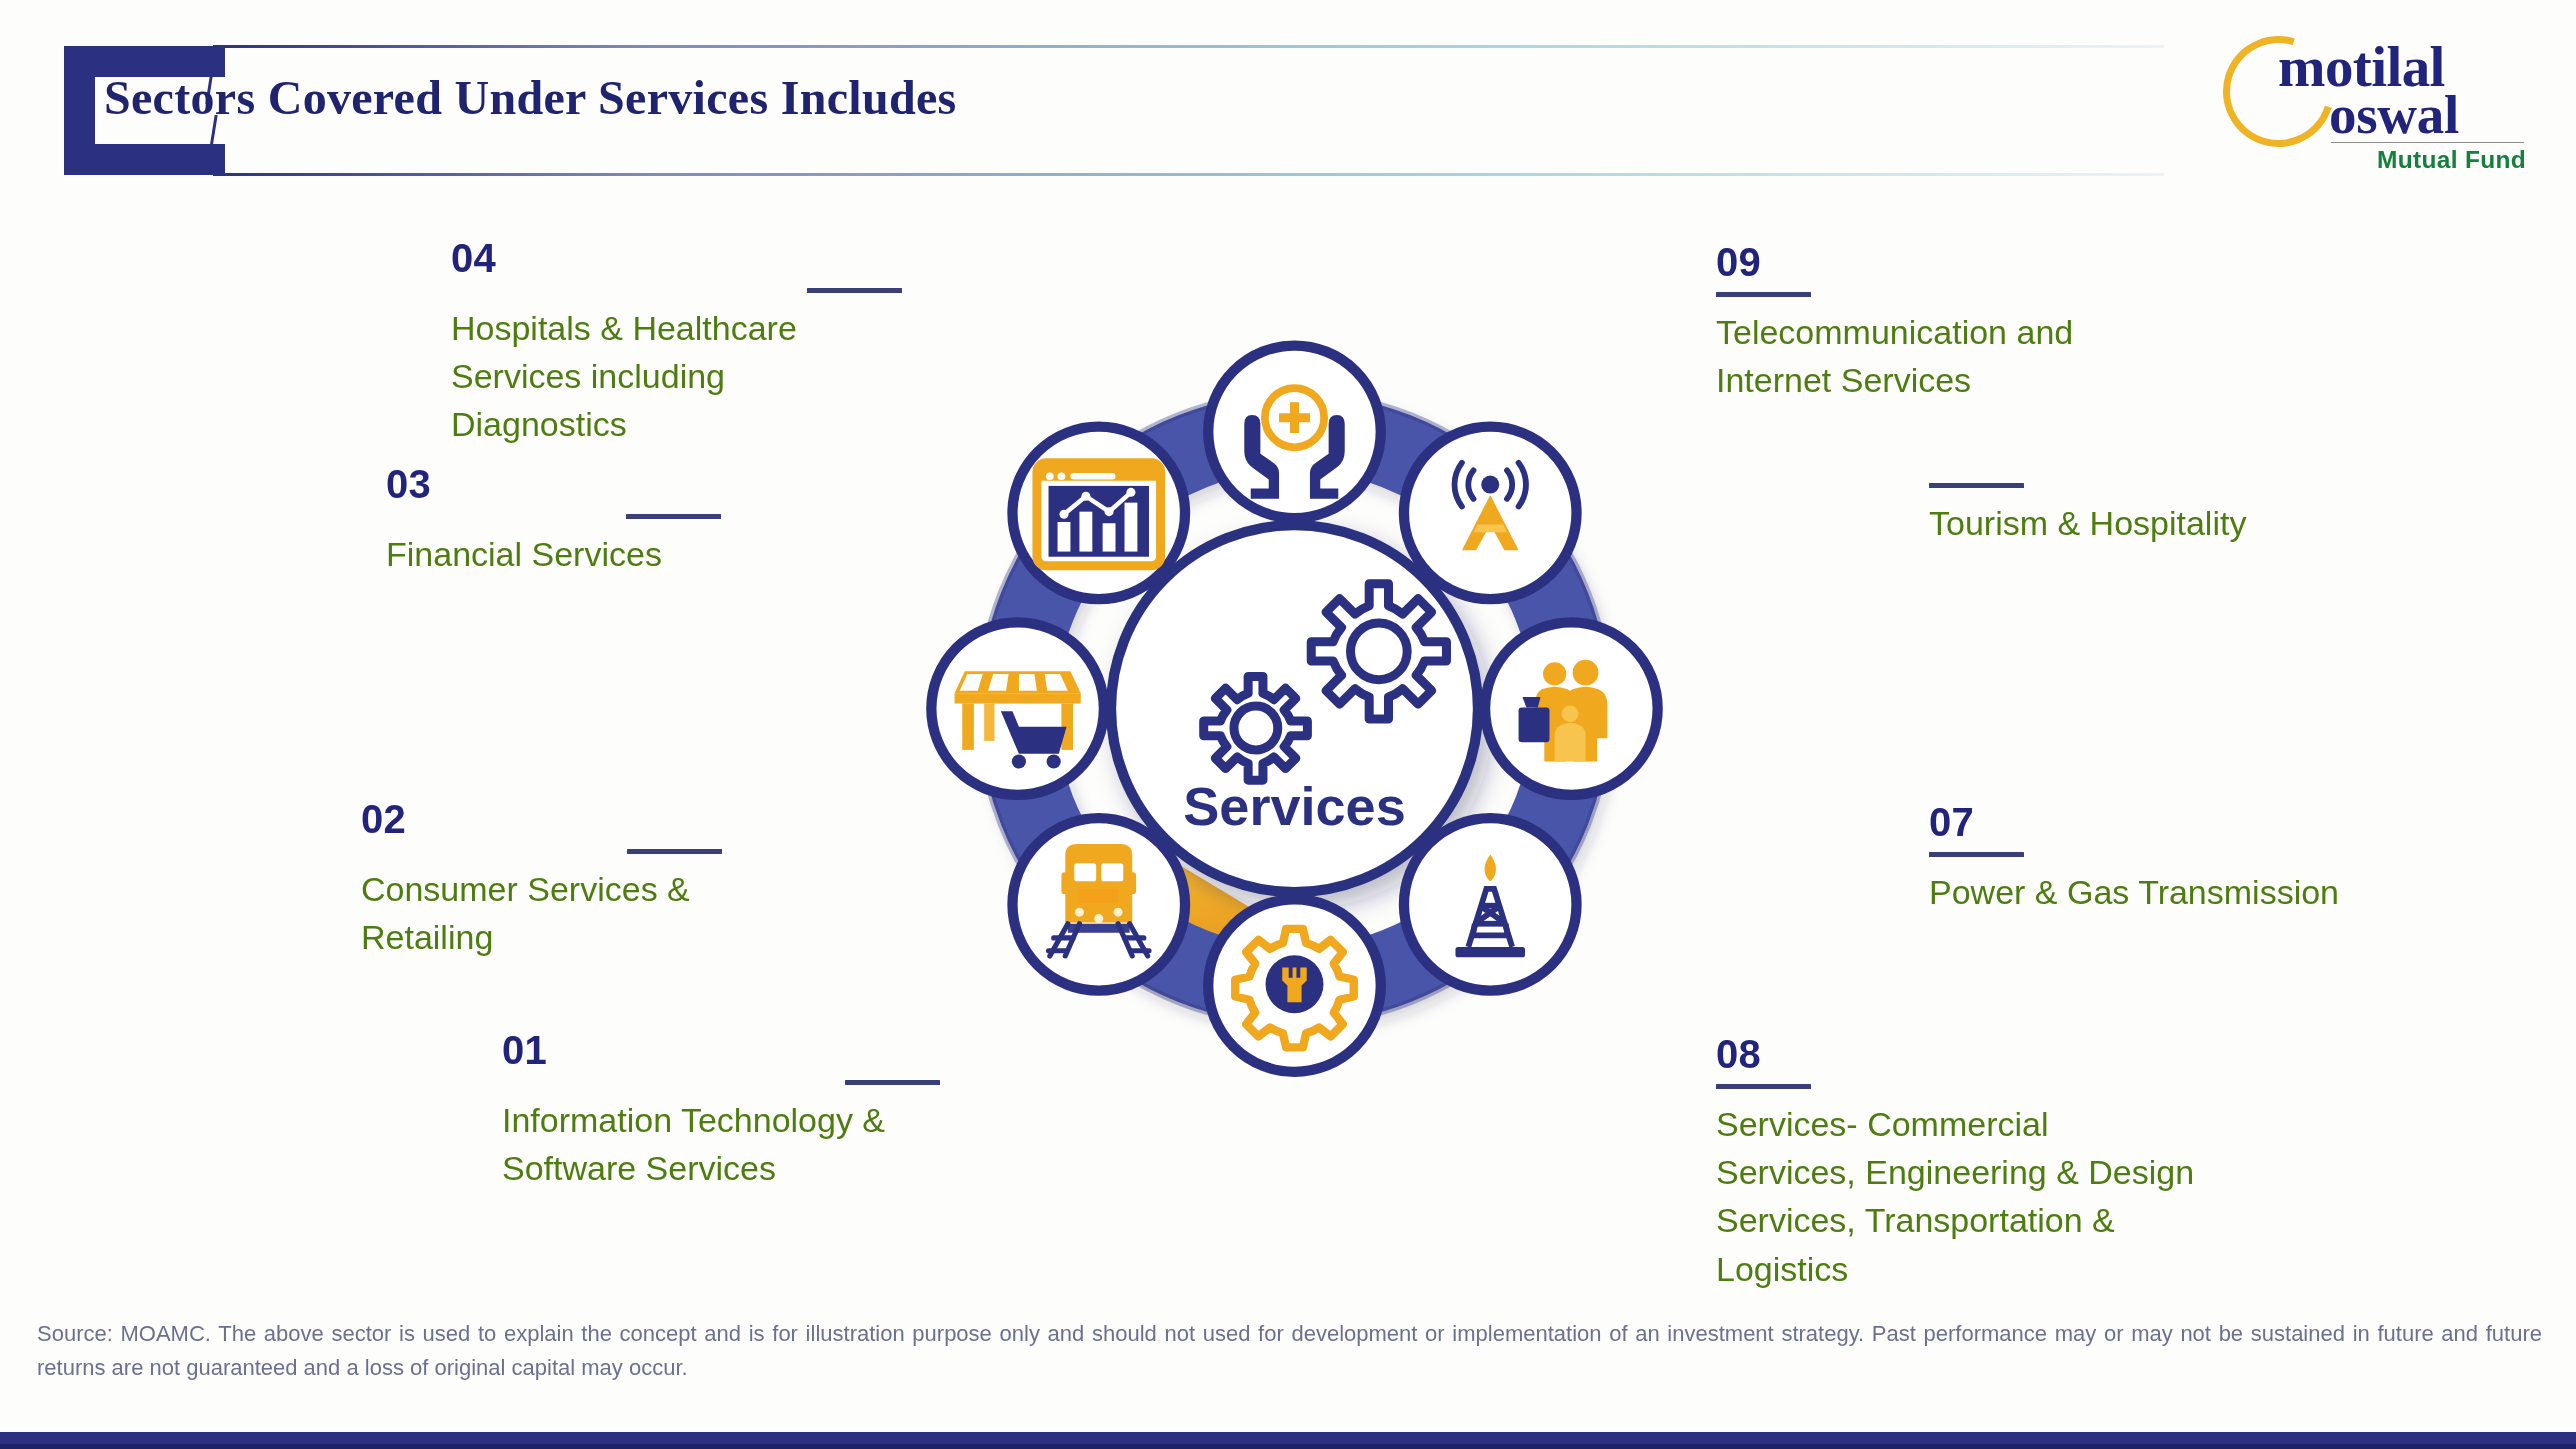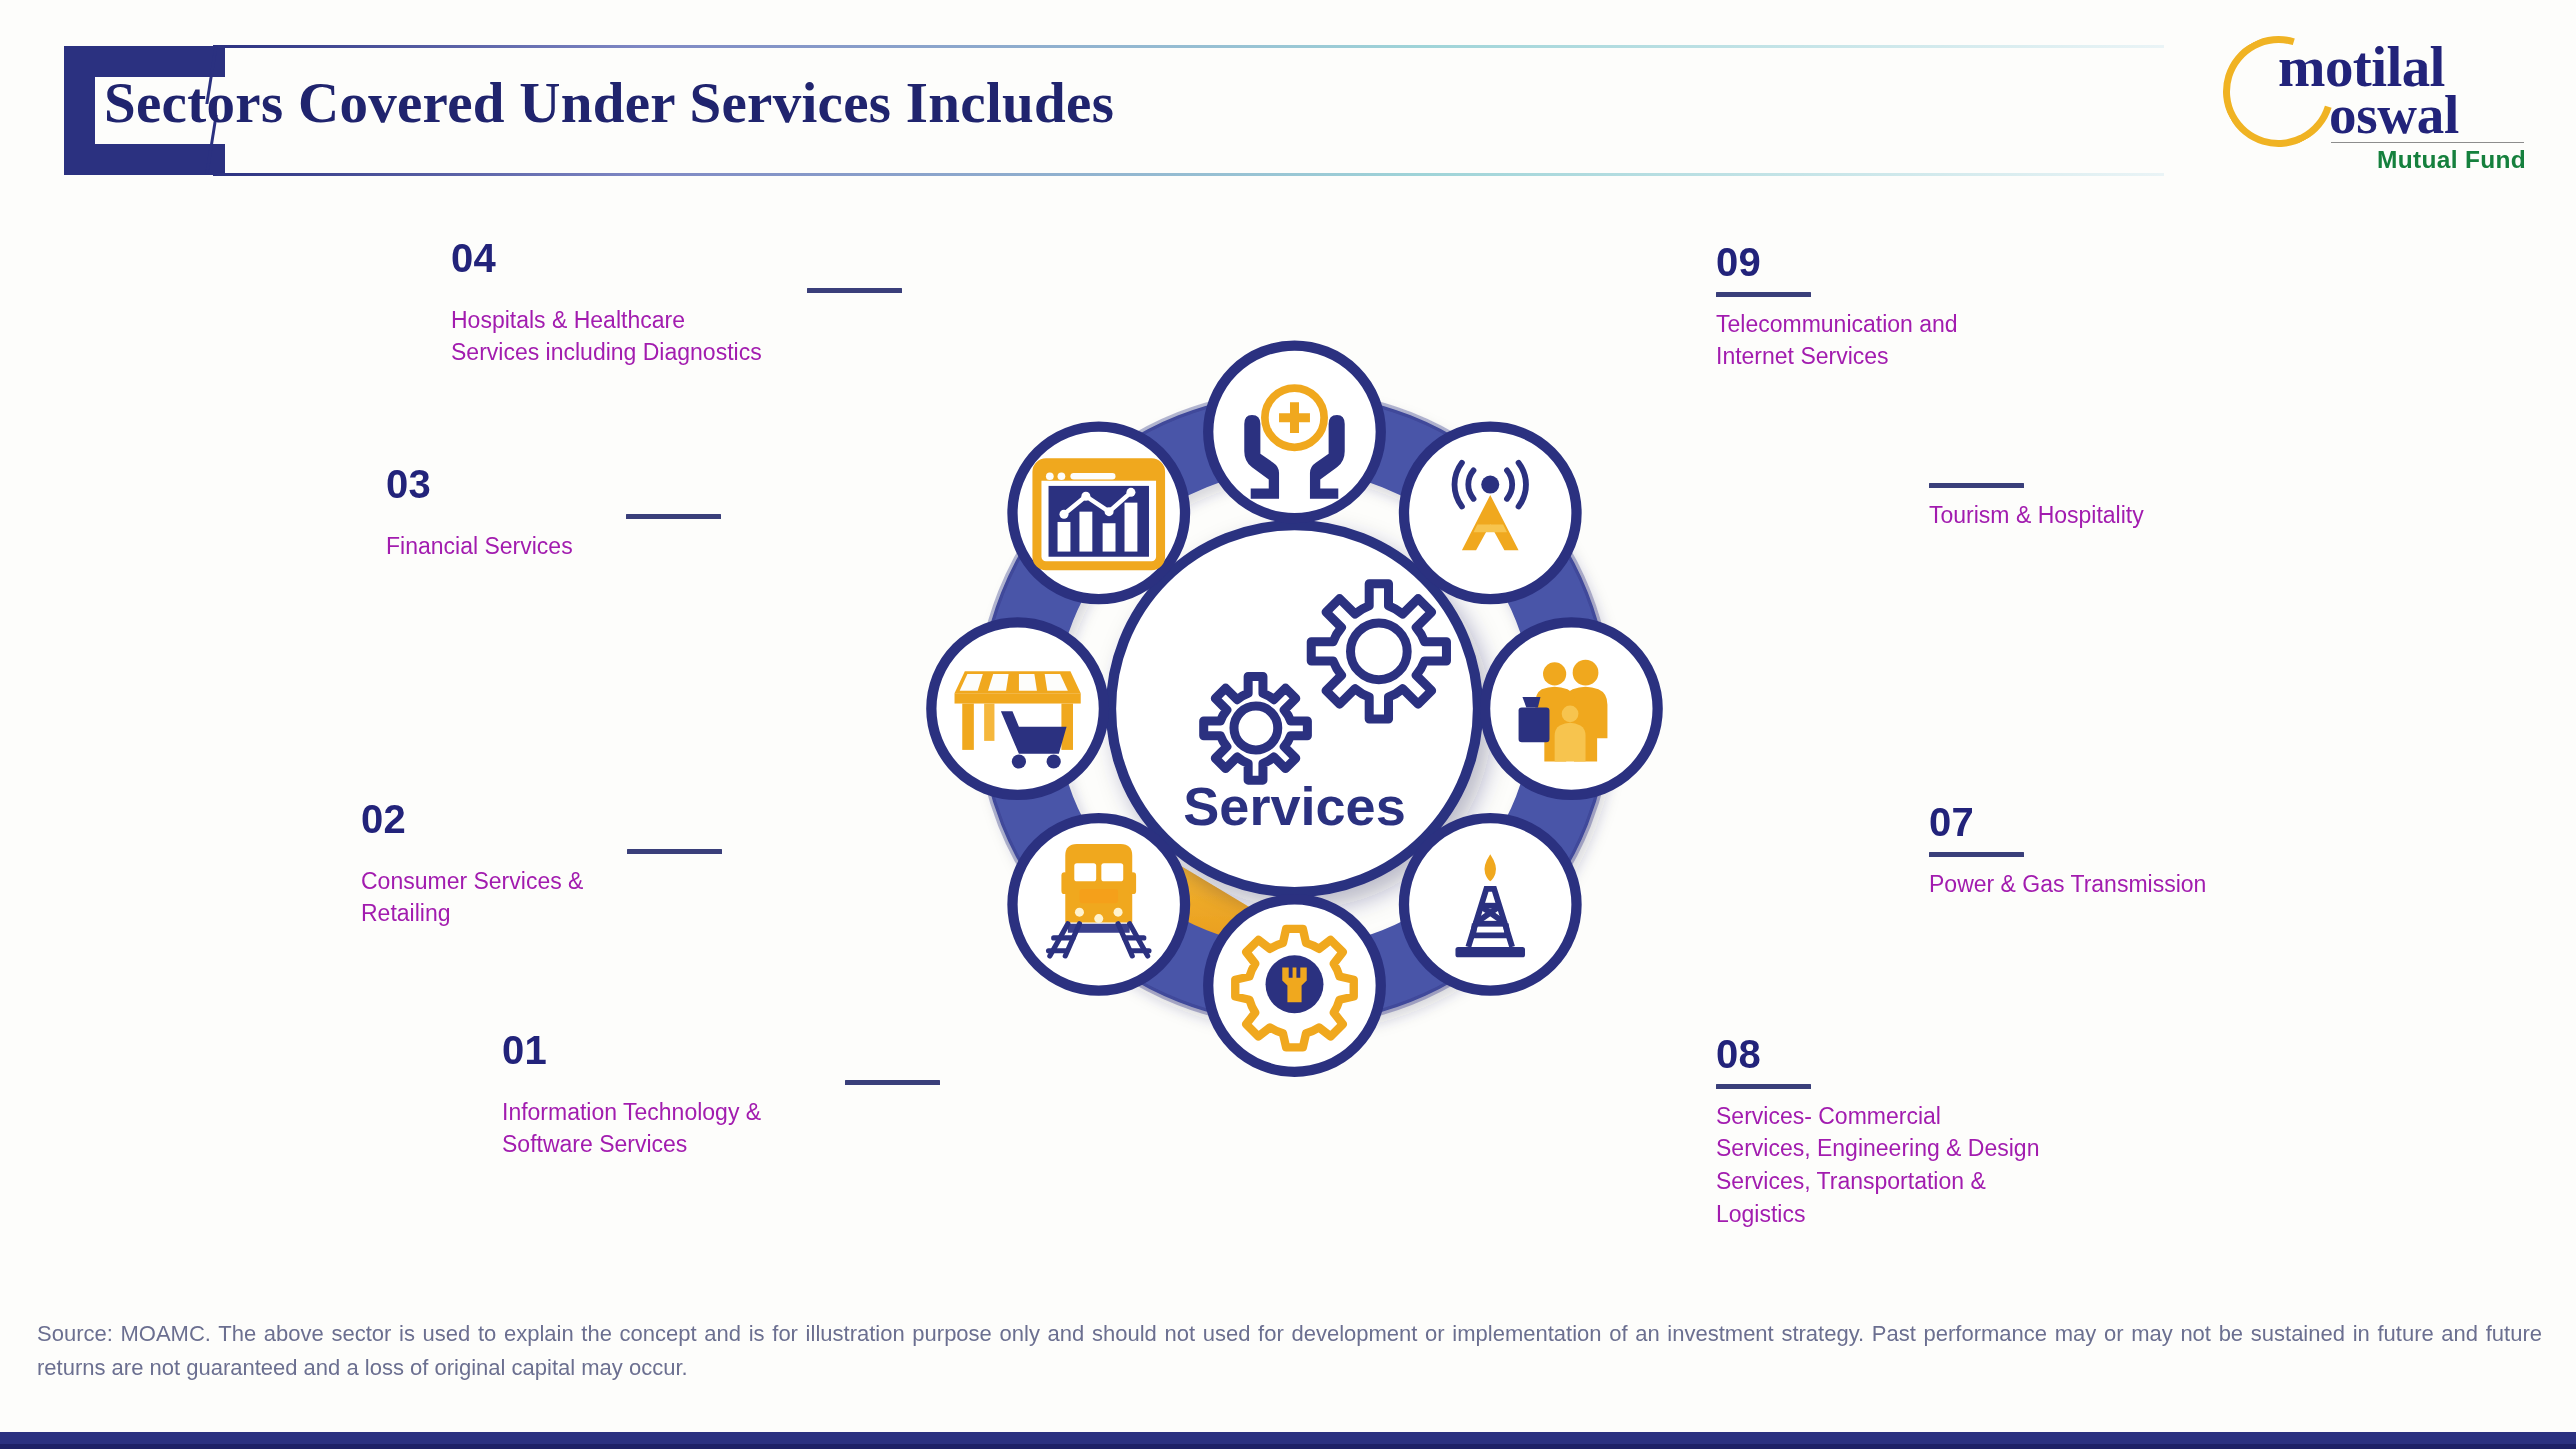--- a/index.html
+++ b/index.html
@@ -26,21 +26,21 @@
     background:linear-gradient(to right,#2b3180 0%,#7f88c4 22%,#9fd4d8 62%,#eaf4f6 100%);
   }
   .hdr-line.top{top:45px;}
   .hdr-line.bot{top:173px;}
   .hdr-tick{position:absolute;width:3.2px;background:#2b3180;}
   .hdr-tick.t1{left:210px;top:45px;height:59px;transform:skewX(-9deg);}
   .hdr-tick.t2{left:210px;top:115px;height:59px;transform:skewX(-9deg);}
   .hdr-title{
     position:absolute;left:104px;top:70px;
     font-family:"Liberation Serif", serif;
-    font-weight:bold;font-size:57px;color:#20246e;letter-spacing:0.3px;
+    font-weight:bold;font-size:48px;color:#20246e;letter-spacing:0.3px;
     white-space:nowrap;
   }
 
   
   .logo{position:absolute;right:50px;top:24.5px;width:303px;height:148px;}
   .logo-ring{
     position:absolute;left:0;top:11.6px;width:97px;height:97px;border-radius:50%;
     border:7px solid #f0b323;
     border-right-color:transparent;
     transform:rotate(-28deg);
@@ -66,21 +66,21 @@
   .diagram svg{position:absolute;left:0;top:0;}
 
   
   .label{position:absolute;}
   .label .num{
     font-size:40px;font-weight:bold;color:#22237a;line-height:1;
     letter-spacing:0.3px;
   }
   .label .rule{height:5.2px;background:#3a3f7a;margin:10.3px 0 10.3px 0;width:95px;border-radius:0.6px;}
   .label .txt{
-    font-size:23px;color:#a21caf;line-height:1.42;font-weight:500;
+    font-size:34px;color:#4d7c0f;line-height:1.42;font-weight:500;
   }
   .label.right{text-align:left;}
   .label.right .rule{margin-left:0;}
   .label.left{text-align:left;}
   .label.left .rule{margin-left:auto;}
 
   
   .lbl-04{left:451px;top:238px;width:451px;}
   .lbl-03{left:386px;top:464px;width:335px;}
   .lbl-02{left:361px;top:799px;width:361px;}

